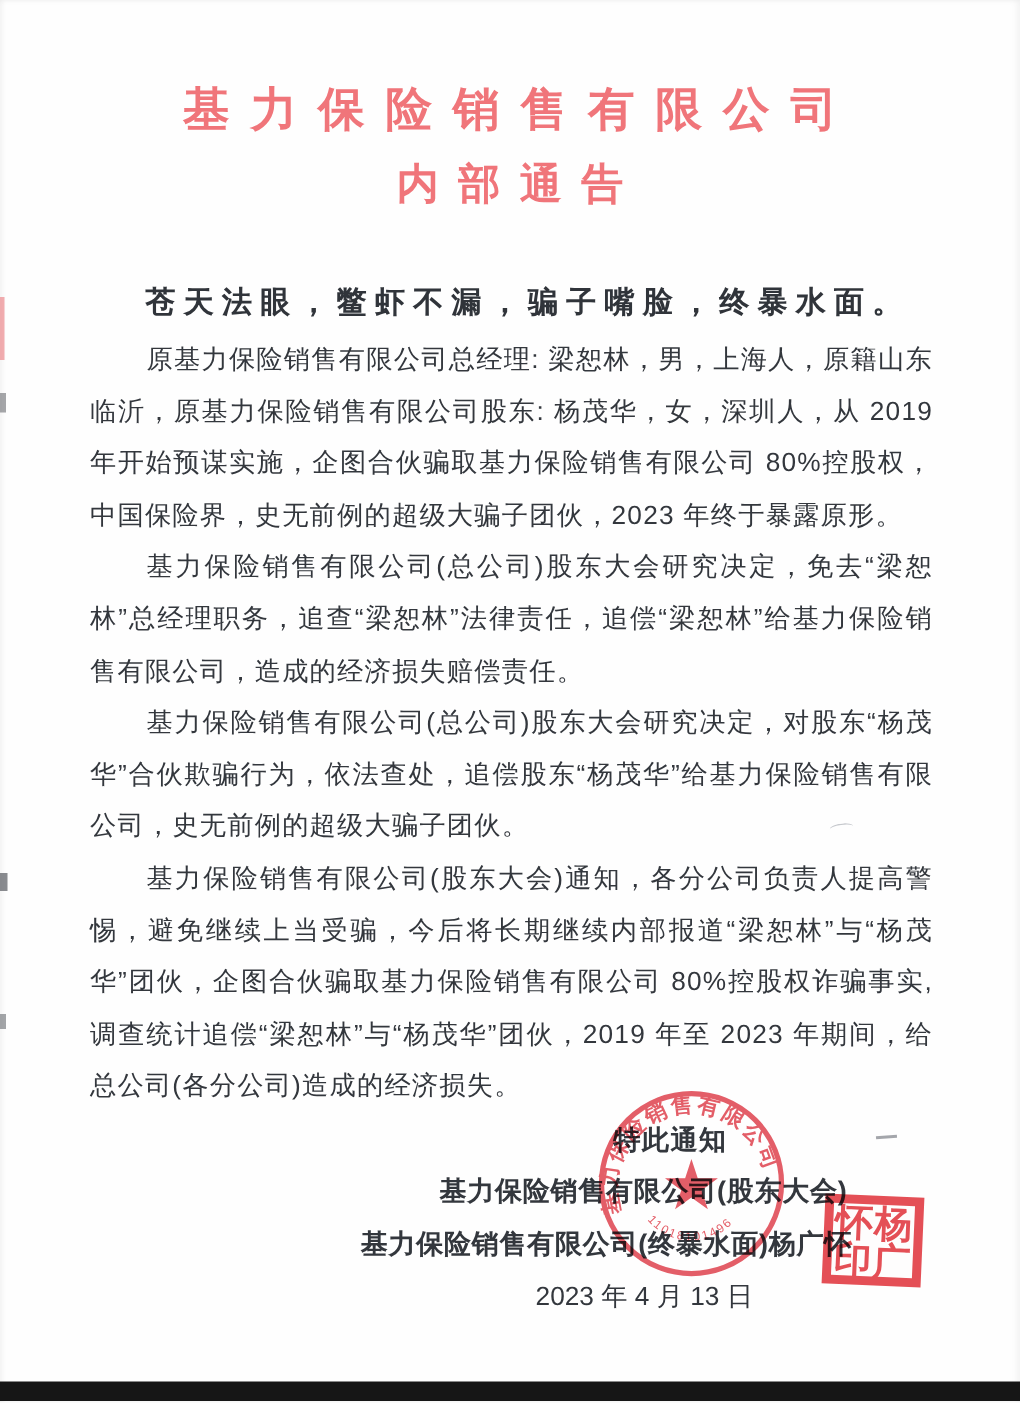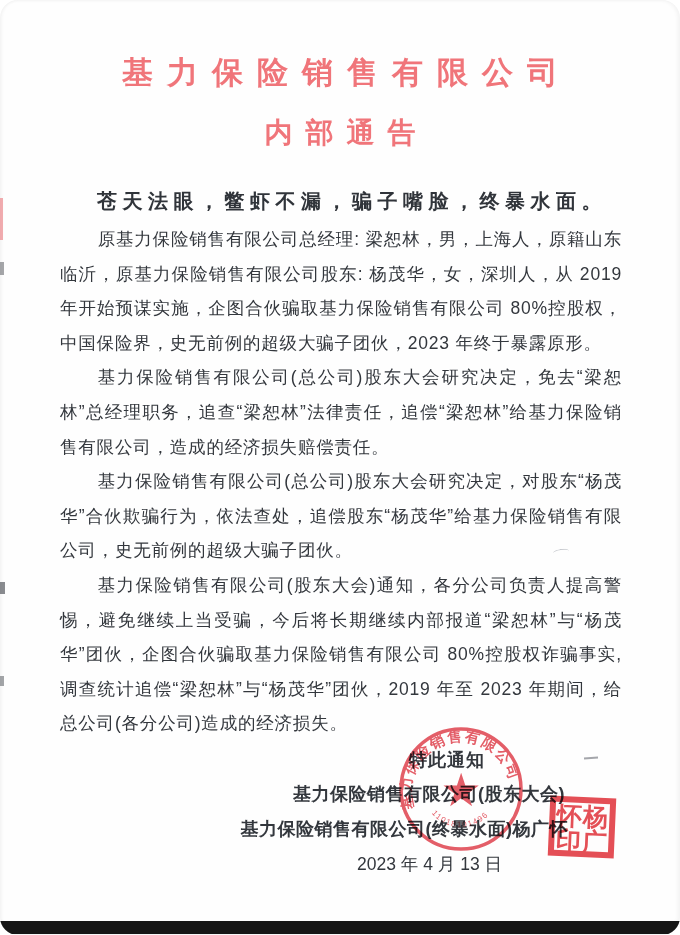--- a/index.html
+++ b/index.html
@@ -6,31 +6,30 @@
     margin: 0; padding: 0;
     background: #ffffff;
     font-family: "Liberation Sans", sans-serif;
   }
   .page {
     position: relative;
     width: 680px; height: 935px;
     background: #fefefe;
     overflow: hidden;
     box-shadow: inset 2px 0 3px rgba(0,0,0,0.04), inset -2px 0 4px rgba(0,0,0,0.05);
-    border-radius: 18px;
   }
   .doc-title-1 {
     position: absolute; top: 52px; left: 0; width: 100%;
     text-align: center;
     font-size: 31px; font-weight: bold;
     letter-spacing: 14px; text-indent: 14px;
     color: #f0757a;
   }
   .doc-title-2 {
-    position: absolute; top: 114px; left: 0; width: 100%;
+    position: absolute; top: 104px; left: 0; width: 100%;
     text-align: center;
     font-size: 28px; font-weight: bold;
     letter-spacing: 13px; text-indent: 13px;
     color: #f0757a;
   }
   .slogan {
     position: absolute; left: 0; width: 100%;
     text-align: center;
     font-weight: bold;
     color: #30343a;

